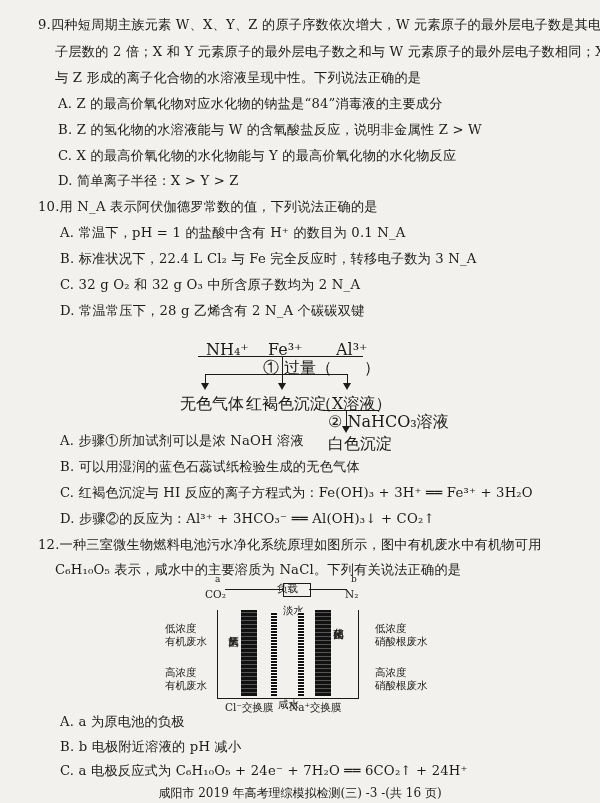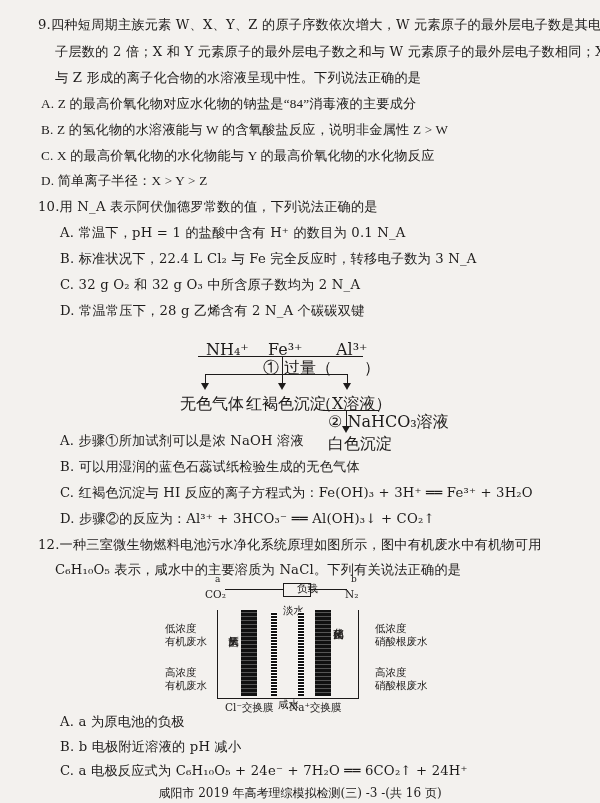--- a/index.html
+++ b/index.html
@@ -7,21 +7,21 @@
     width: 600px; height: 803px; overflow: hidden;
     background: #f3f1ee;
     font-family: "DejaVu Serif", "Liberation Serif", serif;
     color: #1d1b1a;
     position: relative;
   }
   .page { position: absolute; inset: 0; }
   .line { position: absolute; font-size: 13.2px; white-space: nowrap; letter-spacing: 0.2px; }
   .q { left: 38px; }
   .q2 { left: 55px; }
-  .opt { left: 41px; font-family: Liberation Serif, serif; }
+  .opt { left: 58px; }
   .optb { left: 60px; }
   .footer { position: absolute; left: 0; width: 600px; text-align: center; top: 778px; font-size: 12px; }
   
   .flow { position: absolute; left: 170px; top: 312px; width: 330px; height: 92px; font-size: 16px; }
   .flow .abs { position: absolute; white-space: nowrap; }
   .hline { position: absolute; height: 1.3px; background: #1d1b1a; }
   .vline { position: absolute; width: 1.3px; background: #1d1b1a; }
   .arrow { position: absolute; width: 0; height: 0; border-left: 4px solid transparent; border-right: 4px solid transparent; border-top: 7px solid #1d1b1a; }
   
   .cell { position: absolute; left: 185px; top: 562px; width: 270px; height: 135px; font-size: 10.5px; }
@@ -79,21 +79,21 @@
   <div class="line optb" style="top:432px">A. 步骤①所加试剂可以是浓 NaOH 溶液</div>
   <div class="line optb" style="top:484px">C. 红褐色沉淀与 HI 反应的离子方程式为：Fe(OH)₃ + 3H⁺ ══ Fe³⁺ + 3H₂O</div>
   <div class="line optb" style="top:510px">D. 步骤②的反应为：Al³⁺ + 3HCO₃⁻ ══ Al(OH)₃↓ + CO₂↑</div>
 
   <div class="line q" style="top:536px"><span>12.</span><span>一种三室微生物燃料电池污水净化系统原理如图所示，图中有机废水中有机物可用</span></div>
   <div class="line q2" style="top:561px">C₆H₁₀O₅ 表示，咸水中的主要溶质为 NaCl。下列有关说法正确的是</div>
 
   <div class="cell" style="top:580px">
 
     <div class="box" style="left:98px; top:3px; width:26px; height:12px"></div>
-    <span class="abs" style="left:112px; top:2px">负载</span>
+    <span class="abs" style="left:92px; top:2px">负载</span>
     <div class="hline" style="left:40px; top:9px; width:58px"></div>
     <div class="hline" style="left:124px; top:9px; width:38px"></div>
     <span class="abs" style="left:30px; top:-6px; font-size:9px">a</span>
     <span class="abs" style="left:166px; top:-6px; font-size:9px">b</span>
     <span class="abs" style="left:20px; top:8px">CO₂</span>
     <span class="abs" style="left:160px; top:8px">N₂</span>
     <span class="abs" style="left:98px; top:24px">淡水</span>
 
     <div class="box" style="left:32px; top:30px; width:140px; height:88px; border-top:none"></div>
     <div class="electrode" style="left:56px; top:30px; width:16px; height:86px"></div>

